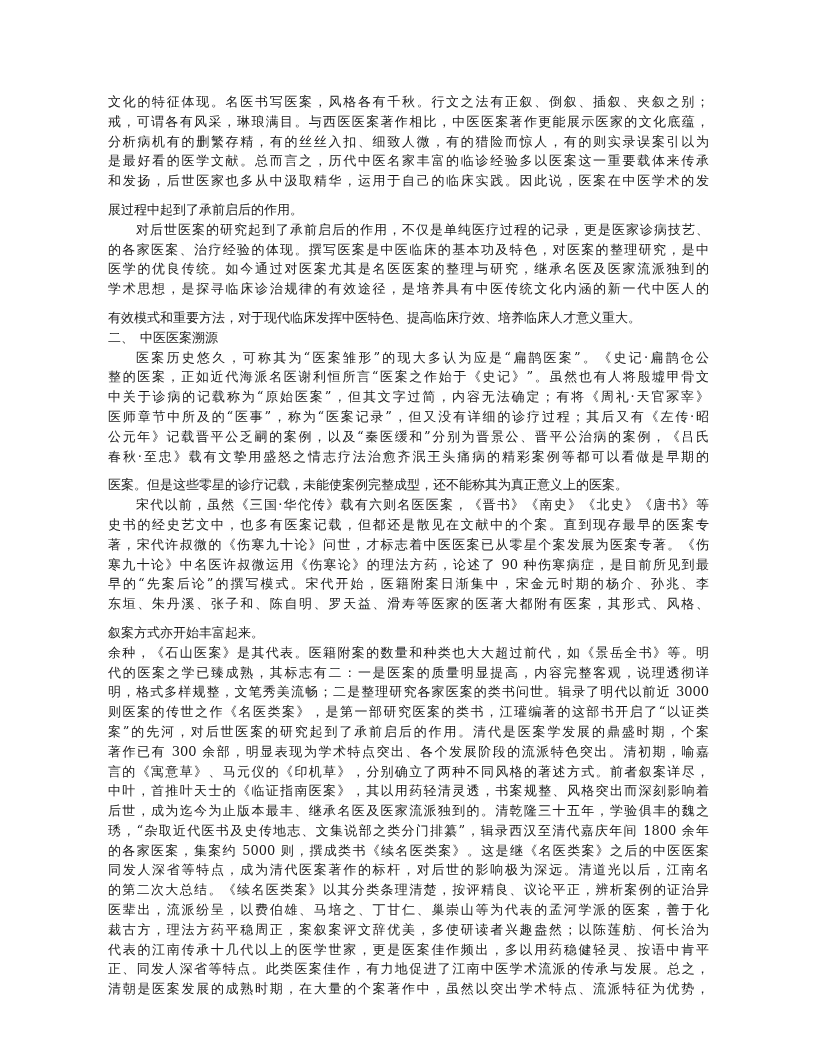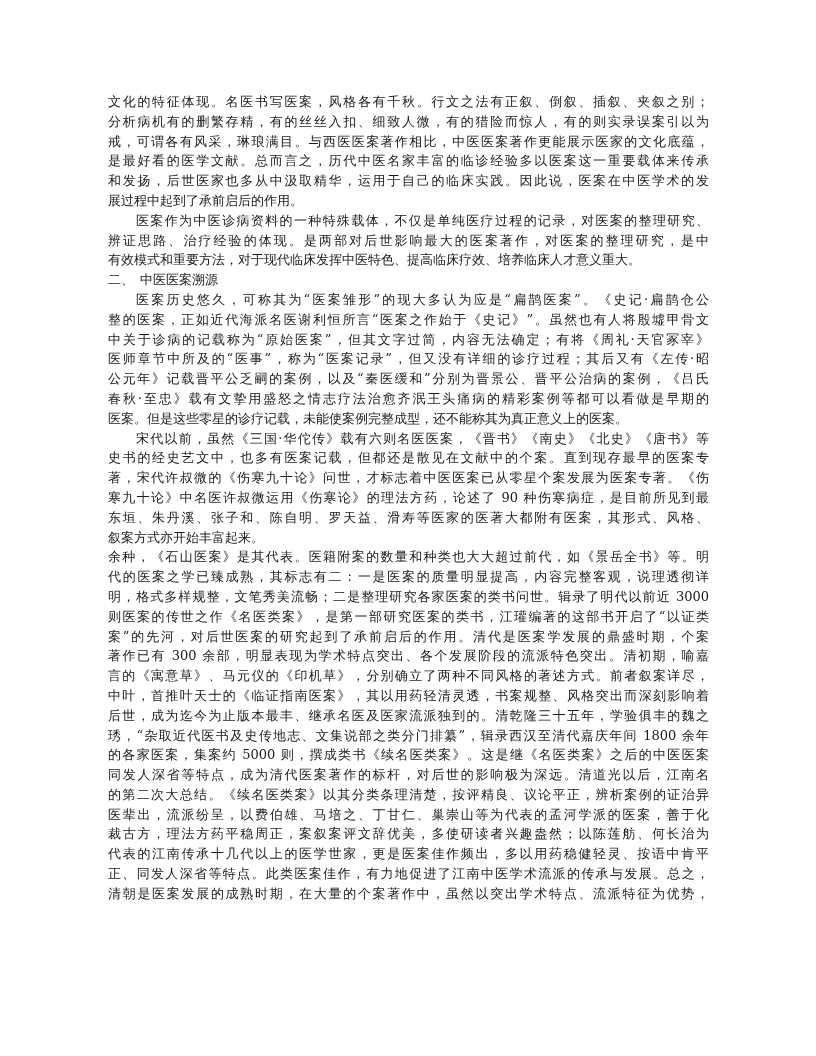--- a/index.html
+++ b/index.html
@@ -26,49 +26,52 @@
       line-height: 19.8px;
       font-size: 13px;
       white-space: nowrap;
       overflow: visible;
       text-align: justify;
       text-align-last: justify;
       letter-spacing: 0;
     }
     .line.last {
       text-align-last: left;
+      margin-top: 9px;
     }
     .line.indent {
       padding-left: 28px;
     }
     .line.heading {
       text-align-last: left;
     }
     .heading .num {
       display: inline-block;
       width: 32px;
     }
   </style>
 </head>
 <body>
 
 <div class="page">
 
   <div>
     <div class="line">文化的特征体现。名医书写医案，风格各有千秋。行文之法有正叙、倒叙、插叙、夹叙之别；</div>
+    <div class="line">戒，可谓各有风采，琳琅满目。与西医医案著作相比，中医医案著作更能展示医家的文化底蕴，</div>
     <div class="line">分析病机有的删繁存精，有的丝丝入扣、细致人微，有的猎险而惊人，有的则实录误案引以为</div>
-    <div class="line">戒，可谓各有风采，琳琅满目。与西医医案著作相比，中医医案著作更能展示医家的文化底蕴，</div>
     <div class="line">是最好看的医学文献。总而言之，历代中医名家丰富的临诊经验多以医案这一重要载体来传承</div>
     <div class="line">和发扬，后世医家也多从中汲取精华，运用于自己的临床实践。因此说，医案在中医学术的发</div>
     <div class="line last">展过程中起到了承前启后的作用。</div>
   </div>
 
   <div>
-    <div class="line indent">医案作为中医诊病资料的一种特殊载体，不仅是单纯医疗过程的记录，对医案的整理研究、</div>
-    <div class="line">辨证思路、治疗经验的体现。是两部对后世影响最大的医案著作，对医案的整理研究，是中</div>
+    <div class="line indent">对后世医案的研究起到了承前启后的作用，不仅是单纯医疗过程的记录，更是医家诊病技艺、</div>
+    <div class="line">的各家医案、治疗经验的体现。撰写医案是中医临床的基本功及特色，对医案的整理研究，是中</div>
+    <div class="line">医学的优良传统。如今通过对医案尤其是名医医案的整理与研究，继承名医及医家流派独到的</div>
+    <div class="line">学术思想，是探寻临床诊治规律的有效途径，是培养具有中医传统文化内涵的新一代中医人的</div>
     <div class="line last">有效模式和重要方法，对于现代临床发挥中医特色、提高临床疗效、培养临床人才意义重大。</div>
   </div>
 
   <div class="line heading">
     <span class="num">二、</span><span>中医医案溯源</span>
   </div>
 
   <div>
     <div class="line indent">医案历史悠久，可称其为“医案雏形”的现大多认为应是“扁鹊医案”。《史记·扁鹊仓公</div>
     <div class="line">整的医案，正如近代海派名医谢利恒所言“医案之作始于《史记》”。虽然也有人将殷墟甲骨文</div>
@@ -77,20 +80,21 @@
     <div class="line">公元年》记载晋平公乏嗣的案例，以及“秦医缓和”分别为晋景公、晋平公治病的案例，《吕氏</div>
     <div class="line">春秋·至忠》载有文挚用盛怒之情志疗法治愈齐泯王头痛病的精彩案例等都可以看做是早期的</div>
     <div class="line last">医案。但是这些零星的诊疗记载，未能使案例完整成型，还不能称其为真正意义上的医案。</div>
   </div>
 
   <div>
     <div class="line indent">宋代以前，虽然《三国·华佗传》载有六则名医医案，《晋书》《南史》《北史》《唐书》等</div>
     <div class="line">史书的经史艺文中，也多有医案记载，但都还是散见在文献中的个案。直到现存最早的医案专</div>
     <div class="line">著，宋代许叔微的《伤寒九十论》问世，才标志着中医医案已从零星个案发展为医案专著。《伤</div>
     <div class="line">寒九十论》中名医许叔微运用《伤寒论》的理法方药，论述了 90 种伤寒病症，是目前所见到最</div>
+    <div class="line">早的“先案后论”的撰写模式。宋代开始，医籍附案日渐集中，宋金元时期的杨介、孙兆、李</div>
     <div class="line">东垣、朱丹溪、张子和、陈自明、罗天益、滑寿等医家的医著大都附有医案，其形式、风格、</div>
     <div class="line last">叙案方式亦开始丰富起来。</div>
   </div>
 
   <div>
     <div class="line">余种，《石山医案》是其代表。医籍附案的数量和种类也大大超过前代，如《景岳全书》等。明</div>
     <div class="line">代的医案之学已臻成熟，其标志有二：一是医案的质量明显提高，内容完整客观，说理透彻详</div>
     <div class="line">明，格式多样规整，文笔秀美流畅；二是整理研究各家医案的类书问世。辑录了明代以前近 3000</div>
     <div class="line">则医案的传世之作《名医类案》，是第一部研究医案的类书，江瓘编著的这部书开启了“以证类</div>
     <div class="line">案”的先河，对后世医案的研究起到了承前启后的作用。清代是医案学发展的鼎盛时期，个案</div>

